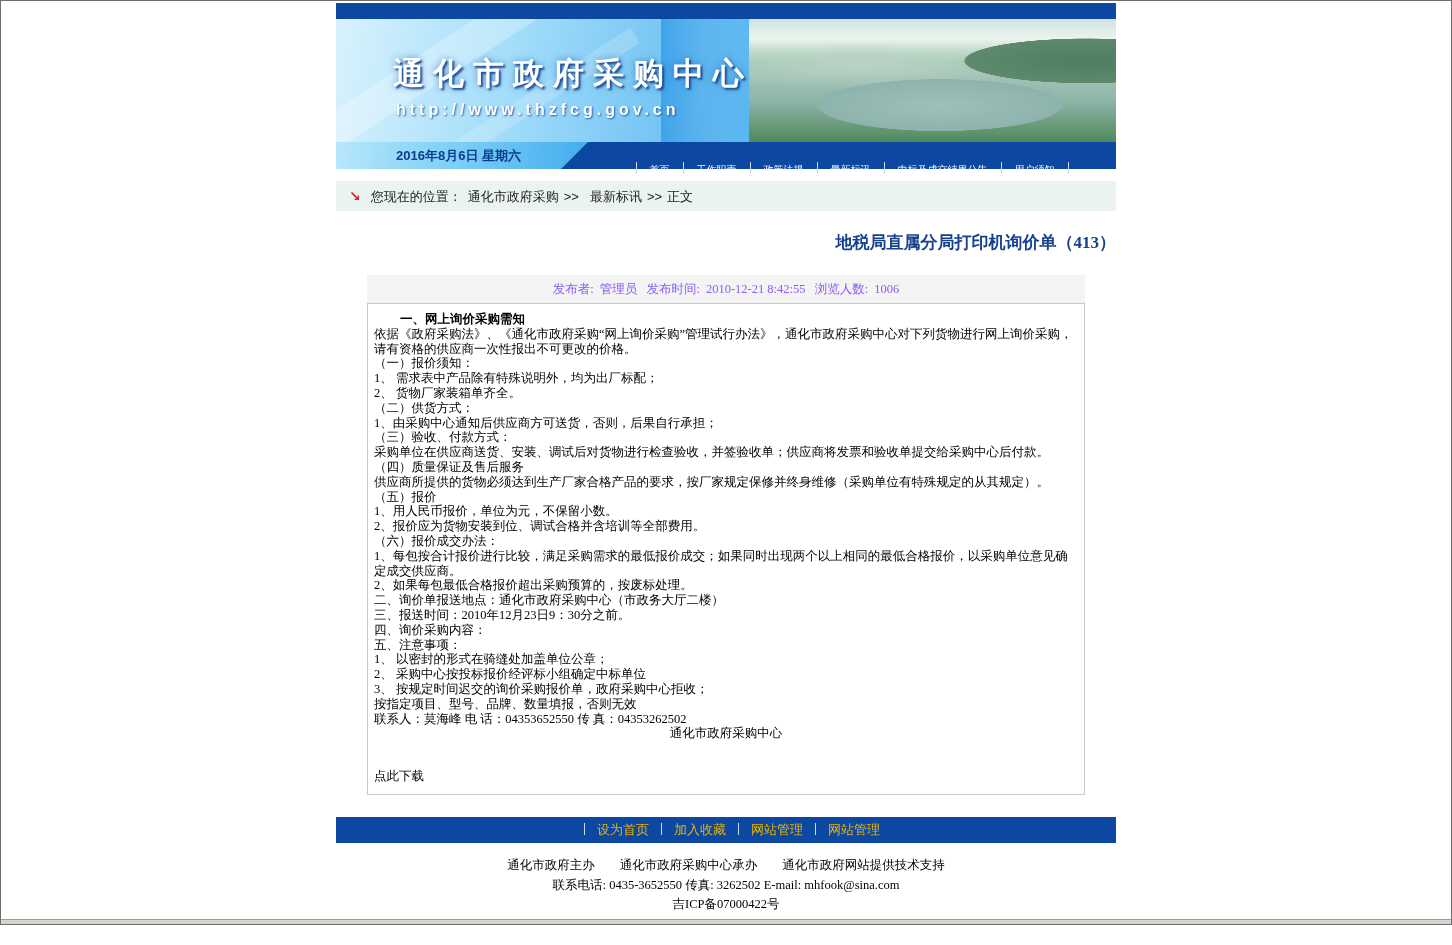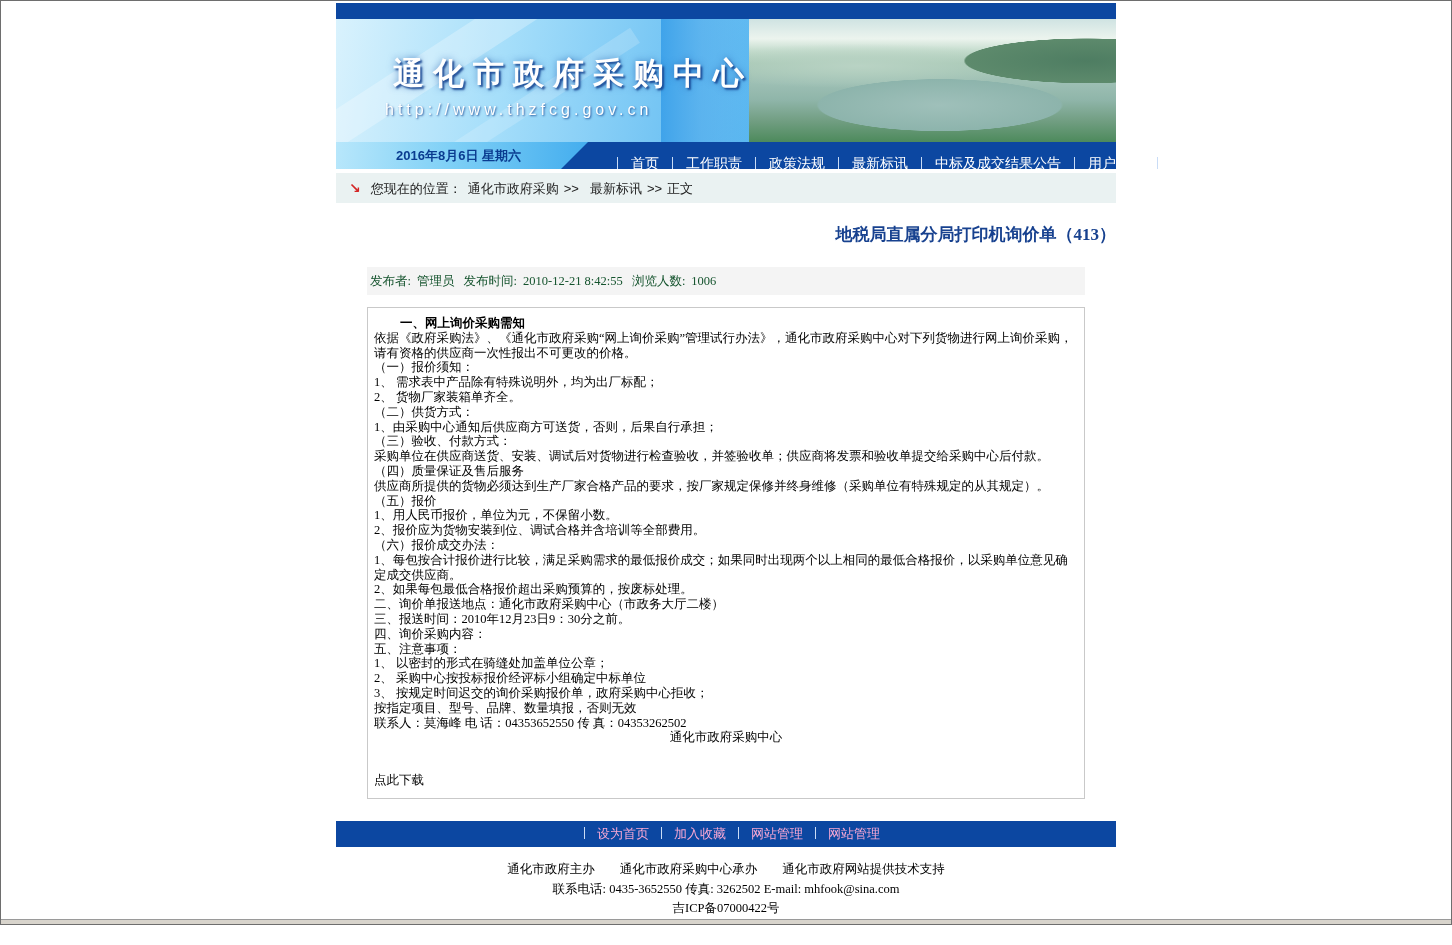--- a/index.html
+++ b/index.html
@@ -20,64 +20,64 @@
   .banner-photo{position:absolute;right:0;top:0;bottom:0;width:47%;
     background:
       radial-gradient(ellipse 60% 38% at 52% 70%, #9fc0ba 0%, #8db4ac 55%, rgba(141,180,172,0) 56%),
       radial-gradient(ellipse 55% 30% at 92% 34%, #4e7d62 0%, #5d8a6c 60%, rgba(93,138,108,0) 61%),
       radial-gradient(ellipse 70% 26% at 30% 38%, #b9d3c4 0%, rgba(185,211,196,0) 70%),
       linear-gradient(to bottom, #cfe3e2 0%, #ecf4ee 16%, #c4dccd 26%, #a6c7b4 36%, #9dbfb4 52%, #8fb5a9 66%, #739f84 82%, #4d8a5c 100%);}
   .banner-photo-fade{position:absolute;right:calc(47% - 2px);top:0;bottom:0;width:90px;
     background:linear-gradient(to right,#3fa3ea 0%,rgba(80,170,235,.55) 45%,rgba(120,190,240,0) 100%);}
   .banner-title{position:absolute;left:57px;top:34px;font-size:31px;font-weight:bold;color:#fff;
     letter-spacing:9px;text-shadow:2px 2px 2px rgba(18,62,140,.85),0 0 7px rgba(26,84,168,.6);}
-  .banner-url{position:absolute;left:49px;top:82px;font-size:16px;font-weight:normal;color:#fff;
+  .banner-url{position:absolute;left:60px;top:82px;font-size:16px;font-weight:bold;color:#fff;
     letter-spacing:4px;text-shadow:1px 1px 2px rgba(18,62,140,.8);}
 
   
   .date-nav{height:27px;background:#0c47a1;position:relative;}
   .date-tab{position:absolute;left:0;top:0;height:100%;width:252px;
     background:linear-gradient(95deg,#b8e7fb 0%,#7fd0f6 45%,#43adee 100%);
     clip-path:polygon(0 0,100% 0,calc(100% - 27px) 100%,0 100%);}
   .date-text{position:absolute;left:60px;top:0;line-height:27px;font-size:13px;font-weight:bold;color:#0a3c90;}
-  .main-nav{position:absolute;left:260px;right:8px;top:0;margin:8px;padding:0;list-style:none;
-    text-align:center;line-height:27px;font-size:14px;color:#fff;white-space:nowrap;}
+  .main-nav{position:absolute;left:260px;right:8px;top:0;margin:14px;padding:0;list-style:none;
+    text-align:center;line-height:27px;font-size:10px;color:#fff;white-space:nowrap;}
   .main-nav li{display:inline-block;}
   .main-nav a{color:#fff;text-decoration:none;}
   .vbar{display:inline-block;width:1px;height:12px;background:#c9dcf6;vertical-align:-1px;margin:0 13px;}
   .footer-nav .vbar{margin:0 12px;}
 
   
-  .breadcrumb{margin-top:4px;height:30px;line-height:30px;background:#eaf2f2;font-size:13px;color:#222;}
+  .breadcrumb{margin-top:12px;height:30px;line-height:30px;background:#eaf2f2;font-size:13px;color:#222;}
   .bc-arrow{color:#d42626;font-weight:bold;font-size:14px;margin:0 10px 0 13px;}
   .bc-label{color:#222;}
   .bc-link{color:#222;text-decoration:none;margin-left:6px;}
   .bc-sep{margin:0 5px;color:#222;}
 
   
   .page-title{margin:20px 0 0;padding:0;text-align:right;font-size:17px;font-weight:bold;color:#17418f;
     font-family:"Liberation Serif","DejaVu Serif",serif;}
   .meta-bar{width:718px;margin:21px auto 0;height:28px;line-height:28px;background:#f4f4f4;
-    text-align:left;font-size:12.5px;color:#14532d;font-family:"Liberation Serif","DejaVu Serif",serif;box-sizing:border-box;}
+    text-align:center;font-size:12.5px;color:#8b5cf6;font-family:"Liberation Serif","DejaVu Serif",serif;box-sizing:border-box;}
   .meta-bar span{margin:0 3px;}
-  .article-box{width:718px;margin:12px auto;border:1px solid #c9c9c9;box-sizing:border-box;background:#fff;
+  .article-box{width:718px;margin:0 auto;border:1px solid #c9c9c9;box-sizing:border-box;background:#fff;
     min-height:492px;padding:8px 6px 10px;font-size:12.5px;line-height:14.8px;color:#000;
     font-family:"Liberation Serif","DejaVu Serif",serif;}
   .line{min-height:14.8px;}
   .line.head{font-weight:bold;padding-left:26px;}
   .line.center{text-align:center;}
   .download-line{margin-top:28px;}
   .download-line a{color:#000;text-decoration:none;}
 
   
   .footer-bar{margin-top:22px;height:26px;background:#0c47a1;text-align:center;line-height:26px;
     font-size:13px;color:#fff;white-space:nowrap;}
   .footer-nav{display:inline-block;margin:0;padding:0;list-style:none;}
   .footer-nav li{display:inline-block;}
-  .footer-nav a{color:#f9a8d4;text-decoration:none;}
+  .footer-nav a{color:#eab308;text-decoration:none;}
   .footer-info{margin-top:13px;text-align:center;font-size:12.5px;color:#000;line-height:19.5px;
     font-family:"Liberation Serif","DejaVu Serif",serif;}
 
   .bottom-edge{position:absolute;left:0;right:0;bottom:0;height:4px;background:#d8d4cc;border-top:1px solid #9a9a9a;}
 </style>
 </head>
 <body>
 
 <div class="canvas">
   <div class="page">

